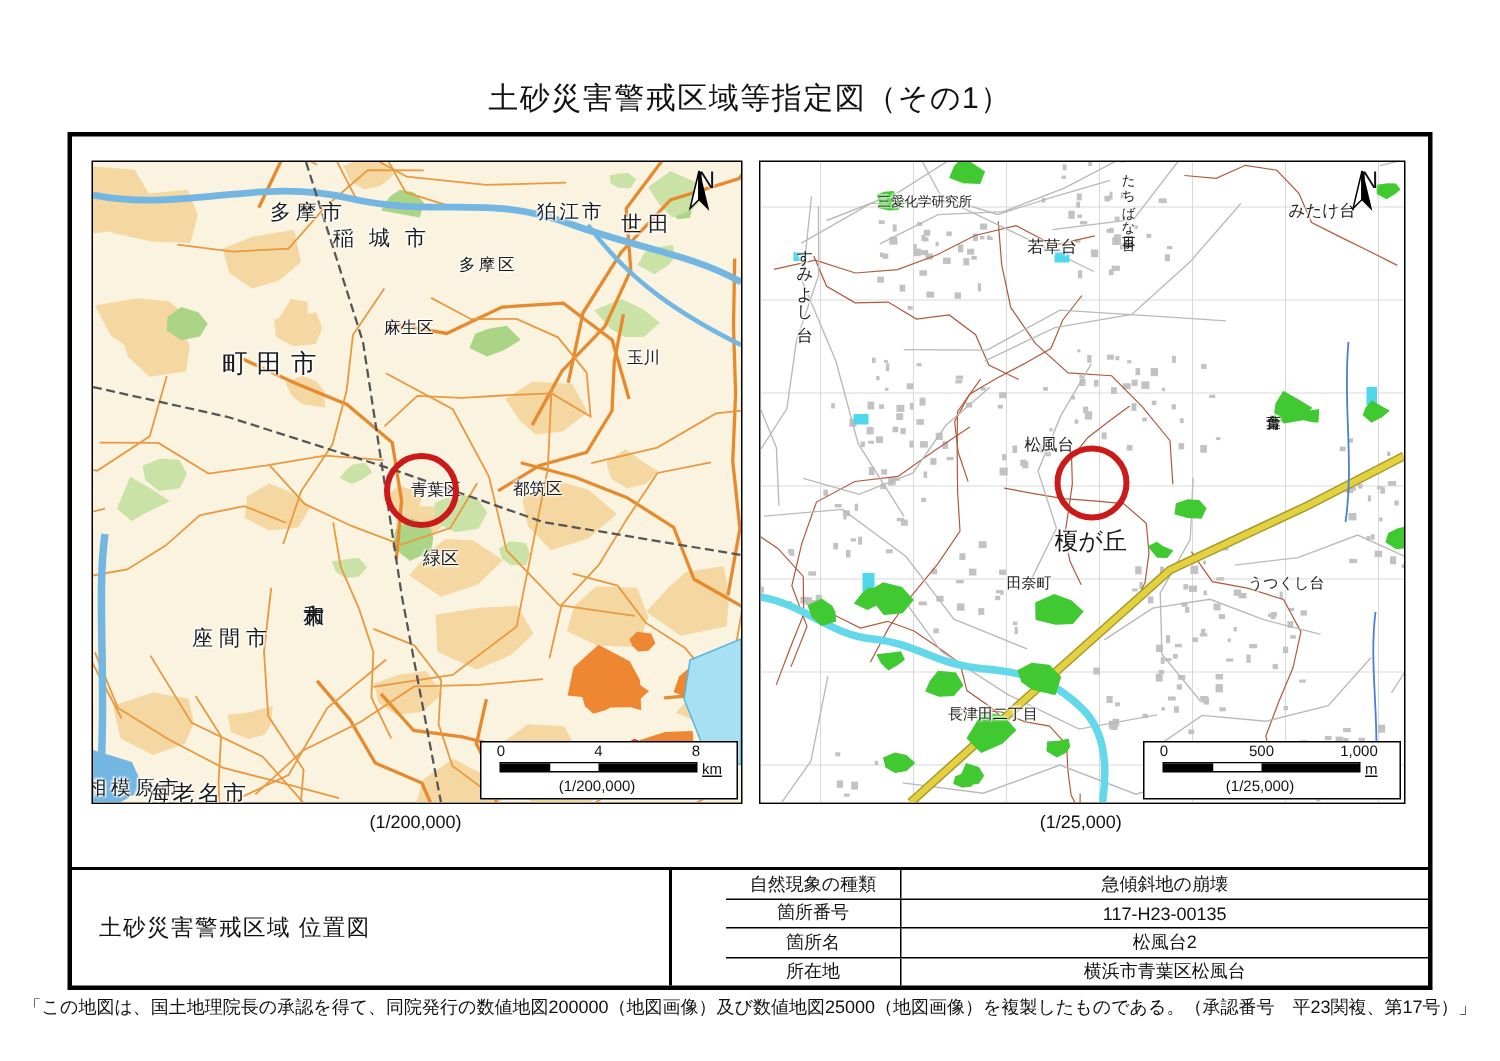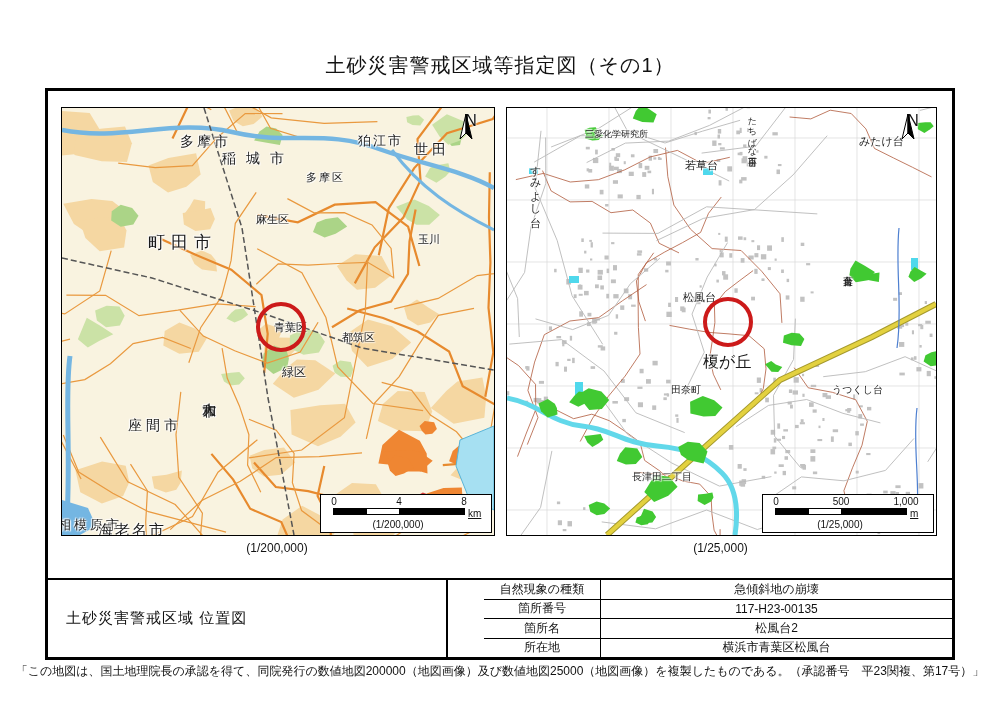--- a/index.html
+++ b/index.html
@@ -173,21 +173,21 @@
 
       <span class="mlabel" style="left:118px;top:26px;font-size:14px;letter-spacing:3px;">多摩市</span>
       <span class="mlabel" style="left:160px;top:43px;font-size:14px;letter-spacing:10px;">稲城市</span>
       <span class="mlabel" style="left:296px;top:26px;font-size:13px;letter-spacing:2px;">狛江市</span>
       <span class="mlabel" style="left:352px;top:34px;font-size:14px;letter-spacing:4px;">世田</span>
       <span class="mlabel" style="left:356px;top:126px;font-size:11px;">玉川</span>
       <span class="mlabel" style="left:244px;top:64px;font-size:11px;letter-spacing:2px;">多摩区</span>
       <span class="mlabel" style="left:194px;top:106px;font-size:11px;">麻生区</span>
       <span class="mlabel" style="left:86px;top:126px;font-size:17px;letter-spacing:6px;">町田市</span>
       <span class="mlabel" style="left:212px;top:174px;font-size:11px;margin-top:40px;">青葉区</span>
-      <span class="mlabel" style="left:280px;top:224px;font-size:11px;">都筑区</span>
+      <span class="mlabel" style="left:280px;top:213px;font-size:11px;">都筑区</span>
       <span class="mlabel" style="left:220px;top:258px;font-size:12px;">緑区</span>
       <span class="mlabel vert" style="left:140px;top:284px;font-size:14px;">大和市</span>
       <span class="mlabel" style="left:42px;top:310px;font-size:14px;letter-spacing:4px;margin-left:24px;">座間市</span>
       <span class="mlabel" style="left:-4px;top:410px;font-size:13px;letter-spacing:3px;">相模原市</span>
       <span class="mlabel" style="left:36px;top:414px;font-size:15px;letter-spacing:2px;">海老名市</span>
       <span class="mlabel" style="left:372px;top:396px;font-size:11px;">港北区</span>
 
       <div class="circle" style="left:194px;top:194px;"></div>
 
       <div class="north">

